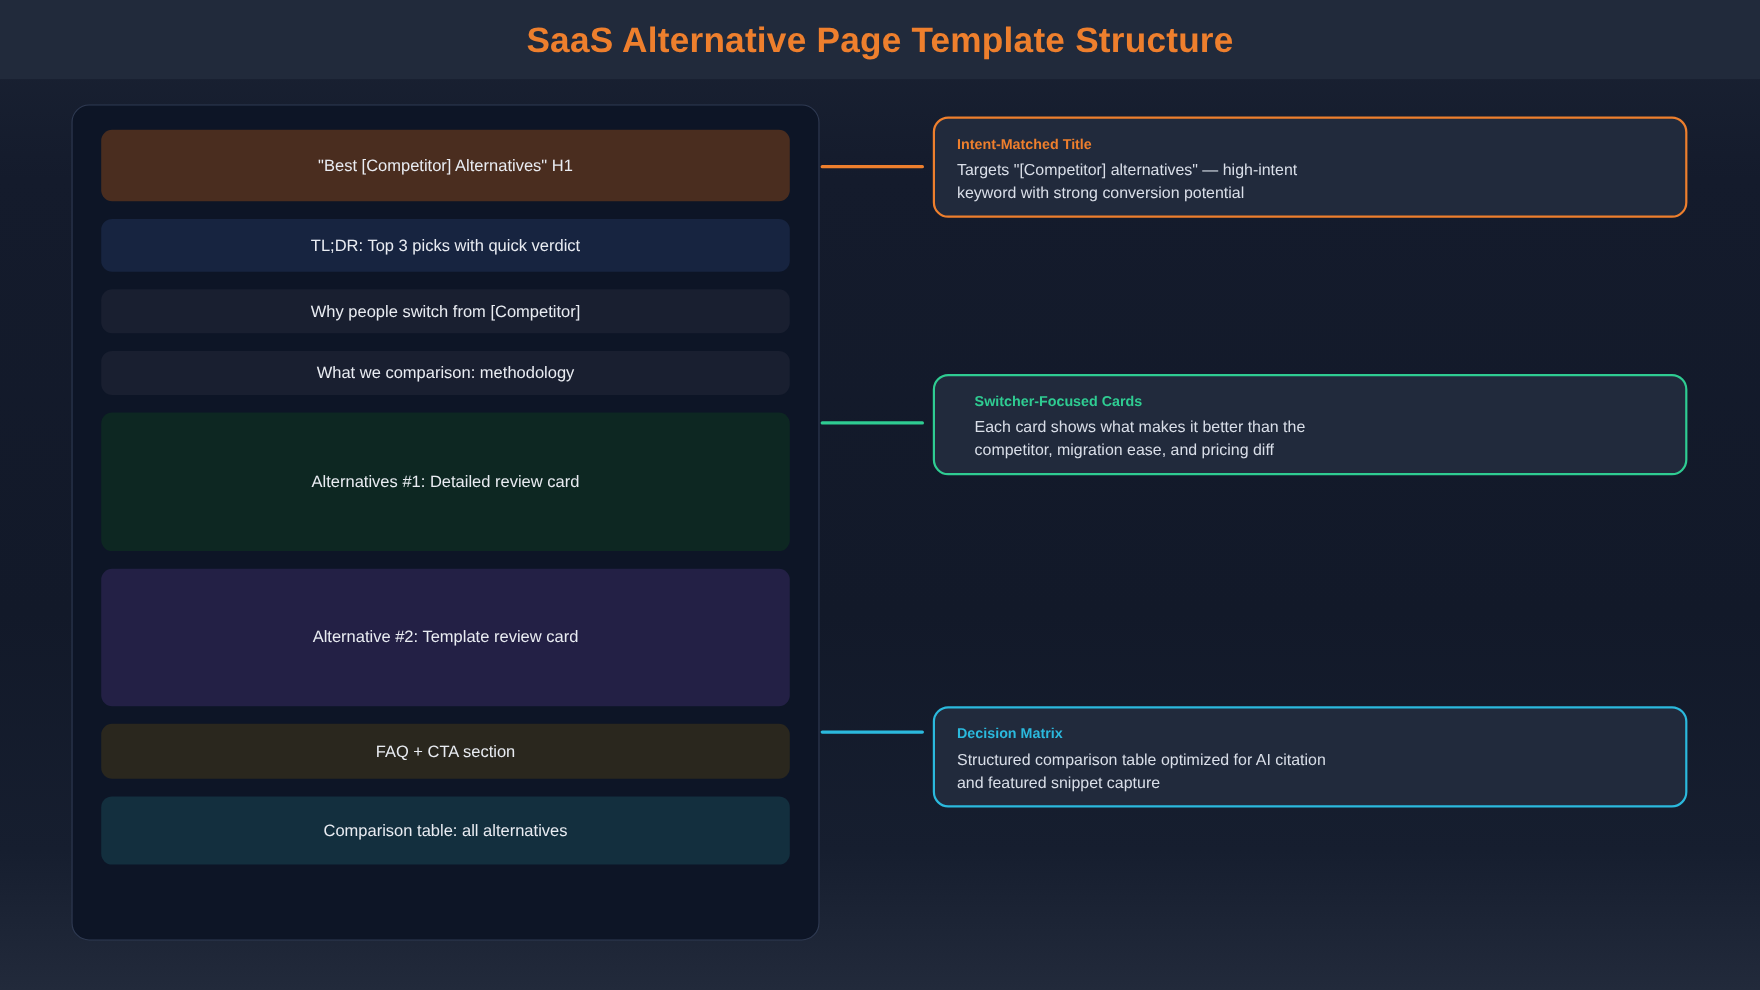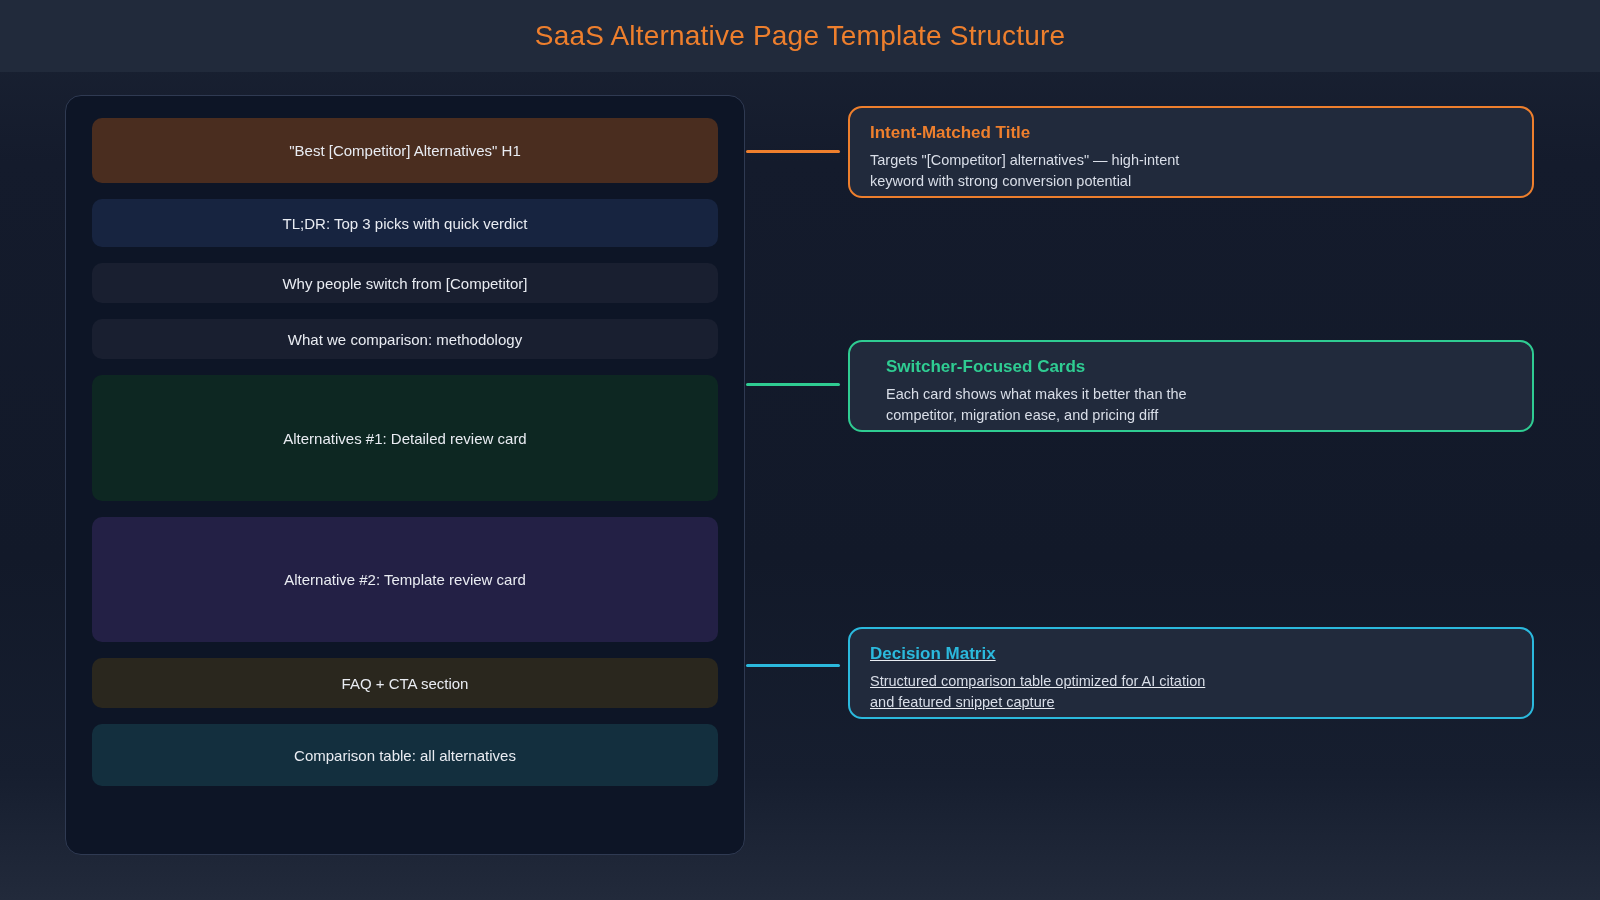--- a/index.html
+++ b/index.html
@@ -9,21 +9,21 @@
     background: linear-gradient(180deg, #1b2334 0%, #141b2c 18%, #121929 62%, #161e2f 86%, #222a3b 100%);
     position: relative;
     color: #e9ecf2;
   }
   .header {
     position: absolute; top: 0; left: 0; width: 1600px; height: 72px;
     background: #212a3b;
     display: flex; align-items: center; justify-content: center;
   }
   .page-title {
-    font-size: 28px; font-weight: normal; letter-spacing: 0.2px;
+    font-size: 32px; font-weight: bold; letter-spacing: 0.2px;
   }
   .canvas { position: absolute; top: 72px; left: 0; width: 1600px; height: 828px; }
 
   .container {
     position: absolute; left: 65px; top: 23px; width: 680px; height: 760px;
     background: #0d1526;
     border: 1px solid #2f3a52;
     border-radius: 16px;
     padding: 22px 26px;
     display: flex; flex-direction: column; gap: 16px;
@@ -43,21 +43,21 @@
     border-radius: 2px;
   }
 
   .callout {
     position: absolute; left: 848px; width: 686px; height: 92px;
     background: #212a3c;
     border: 2px solid #888;
     border-radius: 14px;
     padding: 15px 20px;
   }
-  .callout-title { font-size: 17px; font-weight: bold; margin-bottom: 7px; }
+  .callout-title { font-size: 13px; font-weight: bold; margin-bottom: 7px; }
   .callout-body {
     font-size: 14.5px; line-height: 1.42; color: #d9dee8;
     white-space: pre-line;
   }
 </style>
 </head>
 <body>
 
 <div class="header">
   <div class="page-title" style="color: rgb(238, 127, 45);">SaaS Alternative Page Template Structure</div>
@@ -111,20 +111,20 @@
     <div class="connector" style="top: 311px; background: rgb(47, 204, 146);"></div>
     <div class="callout" style="top: 268px; border-color: rgb(47, 204, 146); padding-left: 36px;">
       <div class="callout-title" style="color: rgb(47, 204, 146);">Switcher-Focused Cards</div>
       <div class="callout-body">Each card shows what makes it better than the
 competitor, migration ease, and pricing diff</div>
     </div>
   </div>
 
   <div>
     <div class="connector" style="top: 592px; background: rgb(43, 185, 221);"></div>
-    <div class="callout" style="top: 555px; border-color: rgb(43, 185, 221); text-decoration: underline;">
+    <div class="callout" style="top: 570px; border-color: rgb(43, 185, 221);">
       <div class="callout-title" style="color: rgb(43, 185, 221);">Decision Matrix</div>
       <div class="callout-body">Structured comparison table optimized for AI citation
 and featured snippet capture</div>
     </div>
   </div>
 </div>
 </div>
 
 </body></html>

